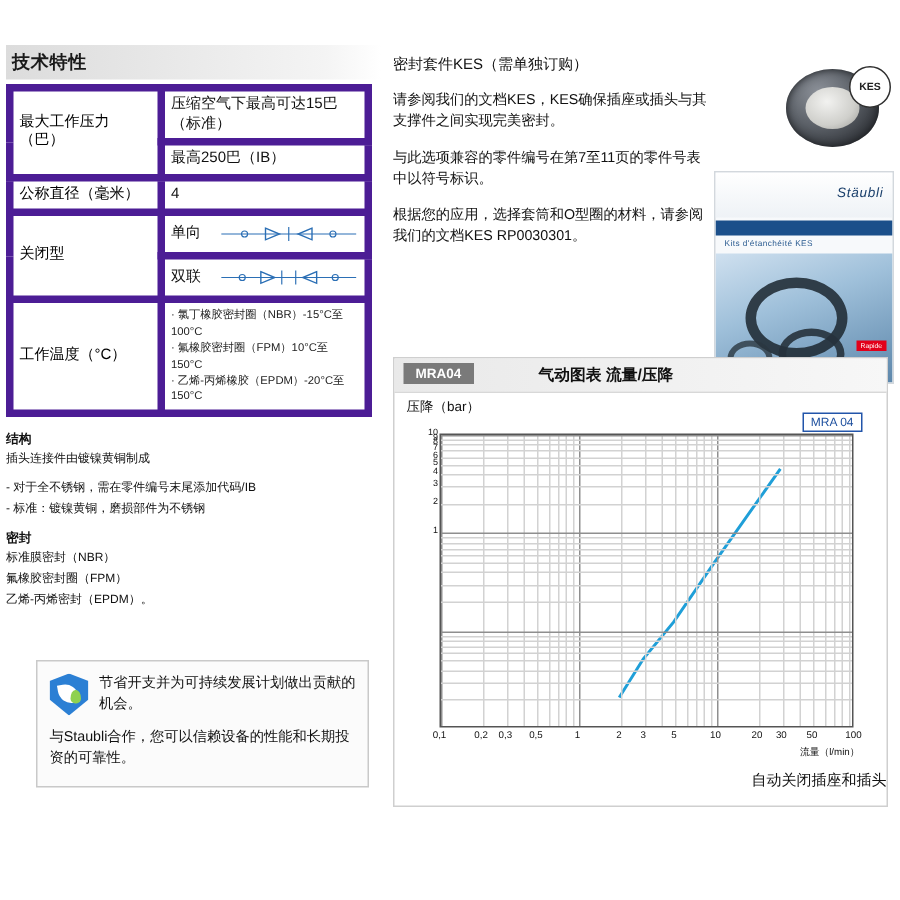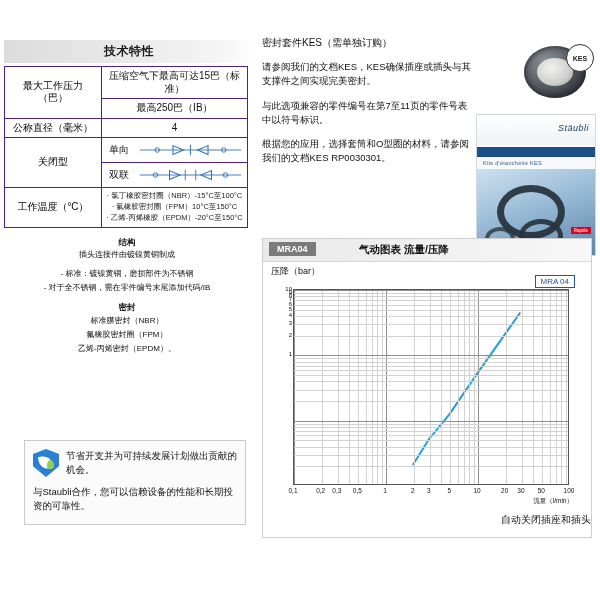--- a/index.html
+++ b/index.html
@@ -18,41 +18,40 @@
   .page {
     position: relative;
     width: 600px;
     height: 600px;
   }
 
   
   .left-col {
     position: absolute;
     left: 4px;
-    top: 40px;
+    top: 30px;
     width: 250px;
-    text-align: center;
   }
   .sec-title {
     font-size: 12px;
     font-weight: bold;
     color: #1a1a1a;
     background: linear-gradient(to right, #dcdcdc, #f4f4f4 85%, #ffffff);
     padding: 3px 4px 3px 4px;
     margin: 0 0 3px 0;
     letter-spacing: 0.5px;
   }
   table.spec {
     border-collapse: collapse;
     width: 244px;
     font-size: 9px;
     table-layout: fixed;
   }
   table.spec td {
-    border: 1px solid #4c1d95;
+    border: 5px solid #4c1d95;
     padding: 3px 4px;
     vertical-align: middle;
     line-height: 1.25;
   }
   table.spec td.k {
     width: 88px;
     font-size: 10px;
     color: #000;
   }
   table.spec td.v {
@@ -490,22 +489,22 @@
           <span class="sub-line">· 乙烯-丙烯橡胶（EPDM）-20°C至150°C</span>
         </td>
       </tr>
     </tbody>
       </table>
 
     <div class="struct">
       <p class="hd">结构</p>
       <p>插头连接件由镀镍黄铜制成</p>
       <div class="gap"></div>
+      <p>- 对于全不锈钢，需在零件编号末尾添加代码/IB</p>
       <p>- 标准：镀镍黄铜，磨损部件为不锈钢</p>
-      <p>- 对于全不锈钢，需在零件编号末尾添加代码/IB</p>
       <div class="gap"></div>
       <p class="hd">密封</p>
       <p>标准膜密封（NBR）</p>
       <p>氟橡胶密封圈（FPM）</p>
       <p>乙烯-丙烯密封（EPDM）。</p>
     </div>
   </div>
 
   <div class="eco-box">
     <div class="eco-row">

